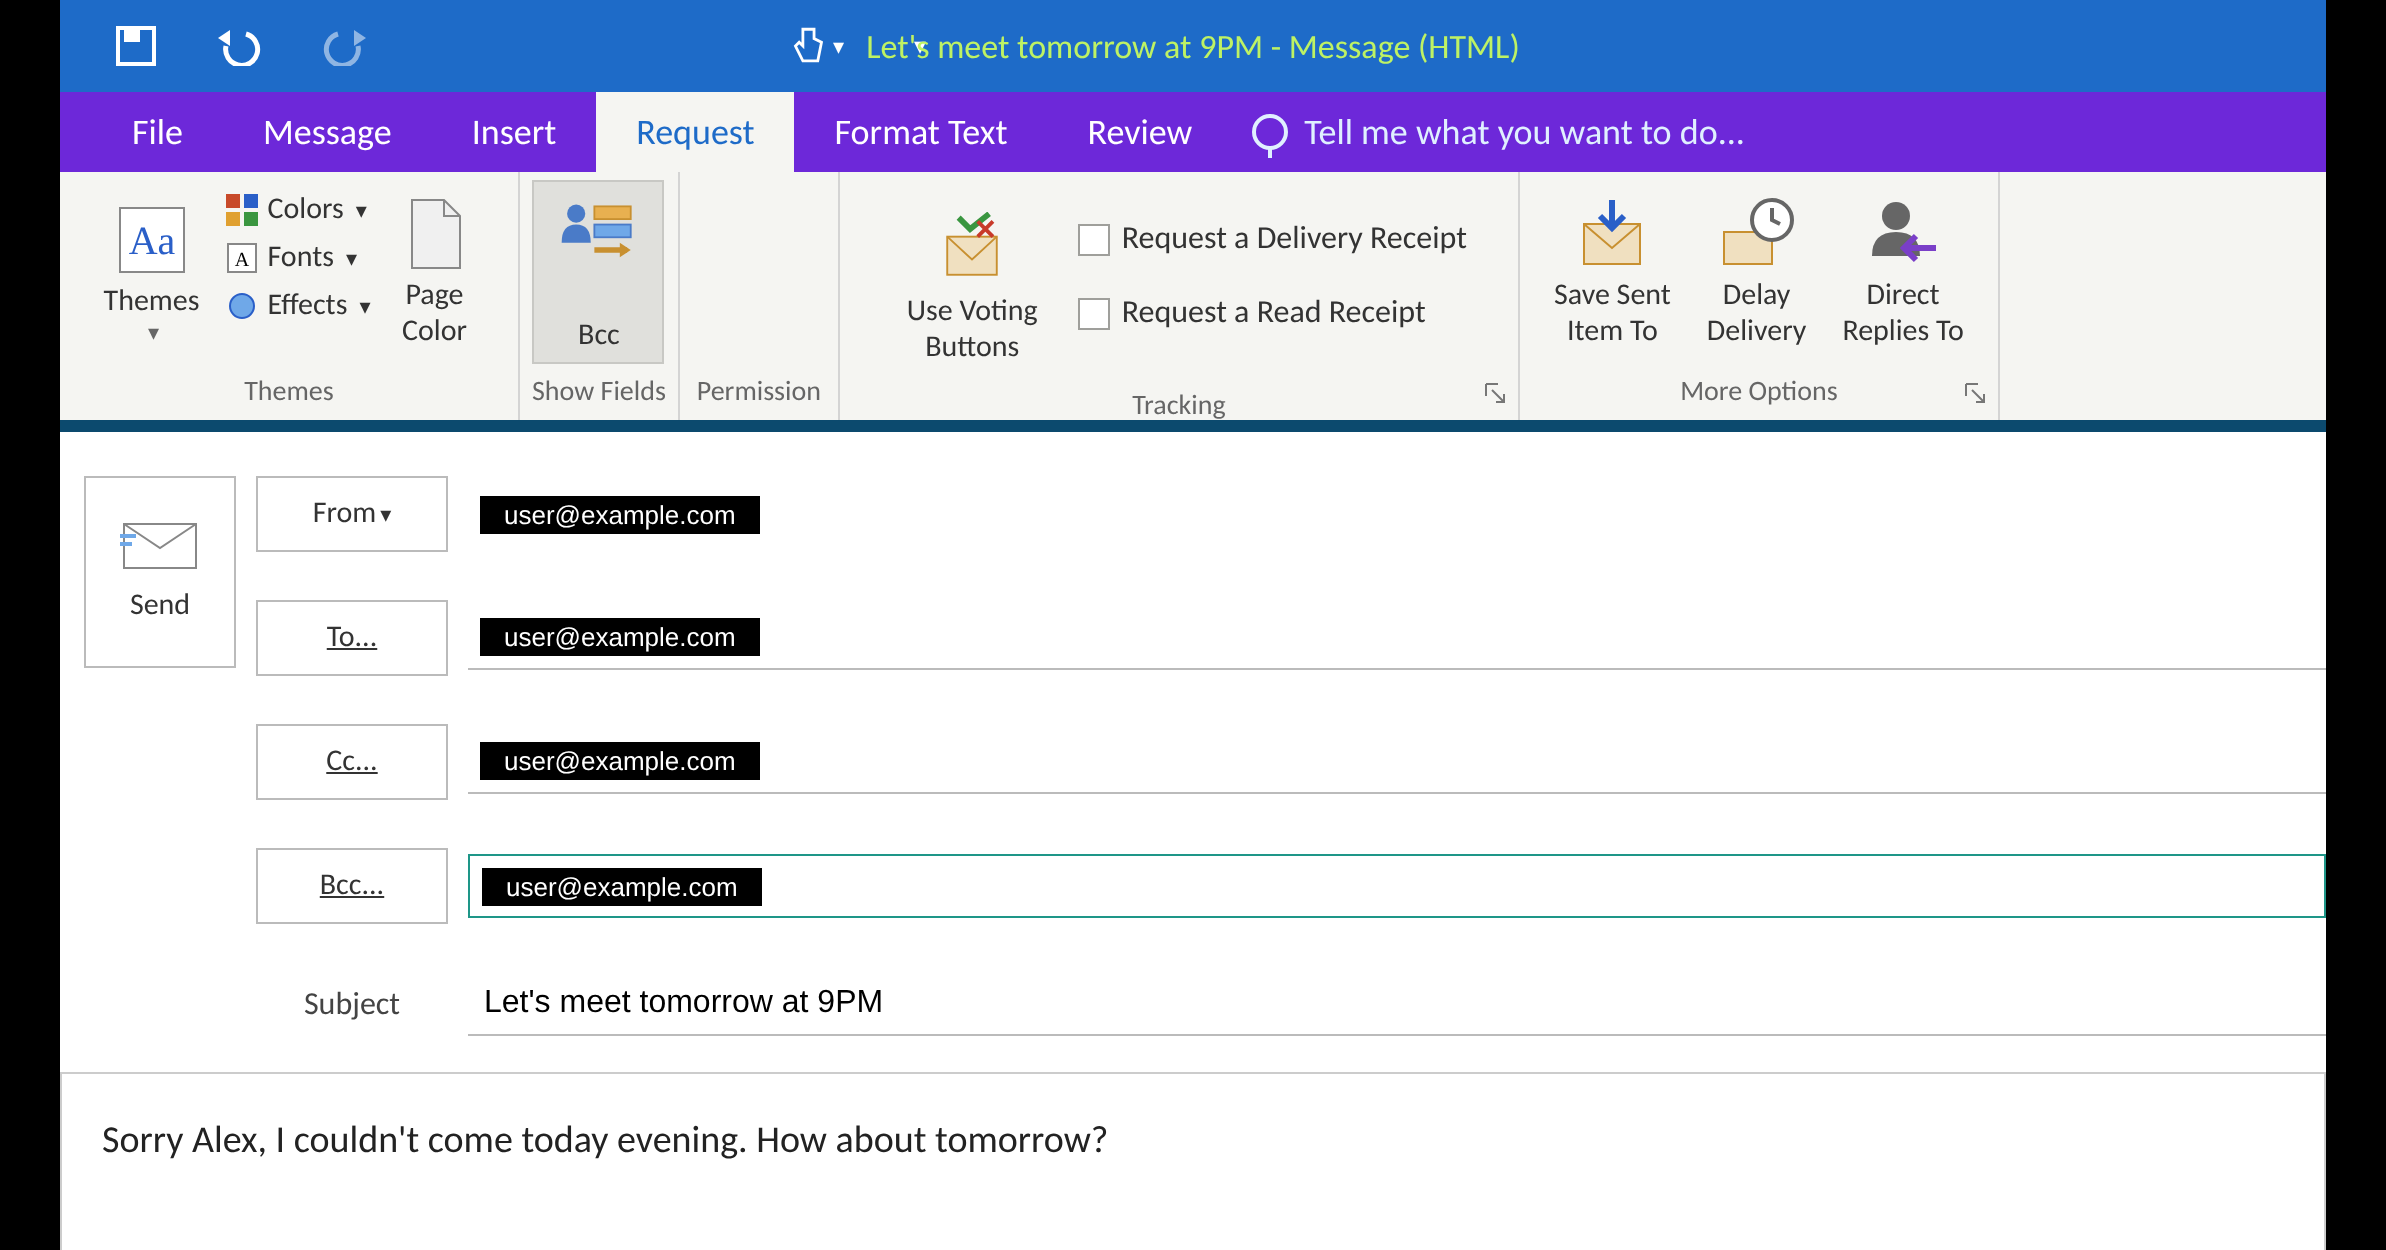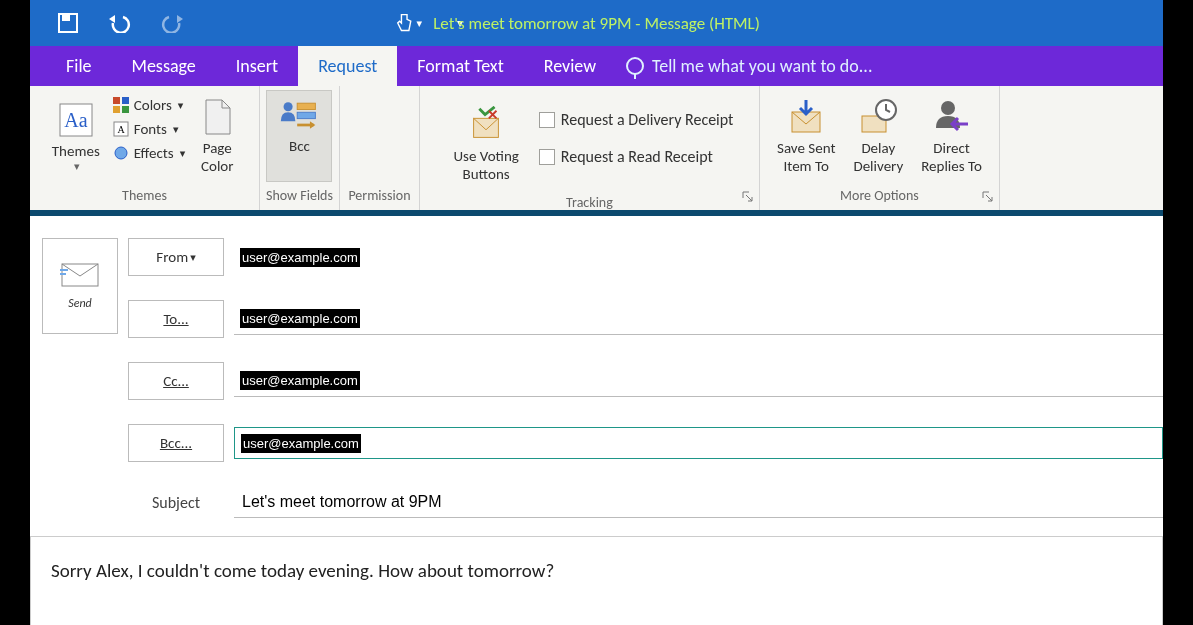--- a/index.html
+++ b/index.html
@@ -29,45 +29,45 @@
   .ribbon { height: 130px; background: #f5f5f2; border-bottom: 6px solid #0c4a6e; display: flex; }
   .group { border-right: 1px solid #d4d4d4; display: flex; flex-direction: column; align-items: center; padding: 4px 6px 0 6px; position: relative; }
   .group-label { font-size: 14px; color: #666; text-align: center; margin-top: auto; padding: 4px 0 6px 0; width: 100%; }
   .group-content { flex: 1; display: flex; align-items: flex-start; gap: 4px; }
   
   .big-btn { display: flex; flex-direction: column; align-items: center; justify-content: center; padding: 4px 8px; cursor: pointer; height: 92px; }
   .big-btn-label { font-size: 15px; color: #333; text-align: center; line-height: 1.2; margin-top: 2px; }
   
   .icon-box { width: 40px; height: 40px; display: flex; align-items: center; justify-content: center; }
   
-  .bcc-btn { background: #e0e0dc; border: 1px solid #c8c8c4; padding: 4px 12px; cursor: pointer; display: flex; flex-direction: column; align-items: center; height: 92px; justify-content: flex-start; }
+  .bcc-btn { background: #e0e0dc; border: 1px solid #c8c8c4; padding: 4px 12px; cursor: pointer; display: flex; flex-direction: column; align-items: center; height: 92px; justify-content: space-between; }
   
   .checkbox-row { display: flex; align-items: center; gap: 6px; font-size: 16px; color: #333; cursor: pointer; padding: 2px 0; }
   .chk { width: 16px; height: 16px; border: 1px solid #9f9f9b; background: #fff; }
   
   .dialog-launcher { position: absolute; right: 4px; bottom: 6px; width: 14px; height: 14px; cursor: pointer; }
   .dl-svg { width: 14px; height: 14px; }
   
   .small-row { display: flex; align-items: center; gap: 4px; font-size: 15px; color: #333; padding: 2px 0; cursor: pointer; }
   .sm-icon { width: 18px; height: 18px; display: inline-flex; align-items: center; justify-content: center; }
   
   
   .compose { padding: 22px 0 0 12px; display: flex; gap: 10px; }
   .send-box { width: 76px; height: 96px; border: 1px solid #bbb; display: flex; flex-direction: column; align-items: center; justify-content: center; gap: 8px; cursor: pointer; background: #fff; }
   .send-box .env { width: 40px; height: 26px; }
-  .send-box .lbl { font-size: 12px; color: #333; font-style: italic; }
+  .send-box .lbl { font-size: 15px; color: #333; }
   
   .fields { flex: 1; display: flex; flex-direction: column; gap: 24px; }
   .field-row { display: flex; align-items: center; gap: 10px; }
   .field-btn { width: 96px; height: 38px; border: 1px solid #bbb; background: #fff; display: flex; align-items: center; justify-content: center; font-size: 15px; color: #333; cursor: pointer; }
   .field-btn.under { text-decoration: underline; }
   .field-label { width: 96px; text-align: center; font-size: 16px; color: #444; }
   .field-input-wrap { flex: 1; border-bottom: 1px solid #bbb; height: 32px; display: flex; align-items: center; padding-left: 6px; }
   .field-input-wrap.boxed { border: 1px solid #1e9688; }
-  .redacted { background: #000; color: #fff; font-size: 13px; padding: 2px 2px; font-family: sans-serif; filter: blur(0.3px); }
+  .redacted { background: #000; color: #fff; font-size: 13px; padding: 2px 12px; font-family: sans-serif; filter: blur(0.3px); }
   .subject-input { border: none; outline: none; width: 100%; font-size: 16px; padding: 2px; }
   
   .body-area { margin: 18px 0 0 0; border: 1px solid #ccc; border-bottom: none; padding: 20px 20px; font-size: 19px; color: #222; line-height: 1.5; background: #fff; height: 160px; }
   .body-area p { margin-bottom: 4px; }
   
   .caret { font-size: 11px; color: inherit; margin-left: 2px; }
 </style>
 </head>
 <body>
 

